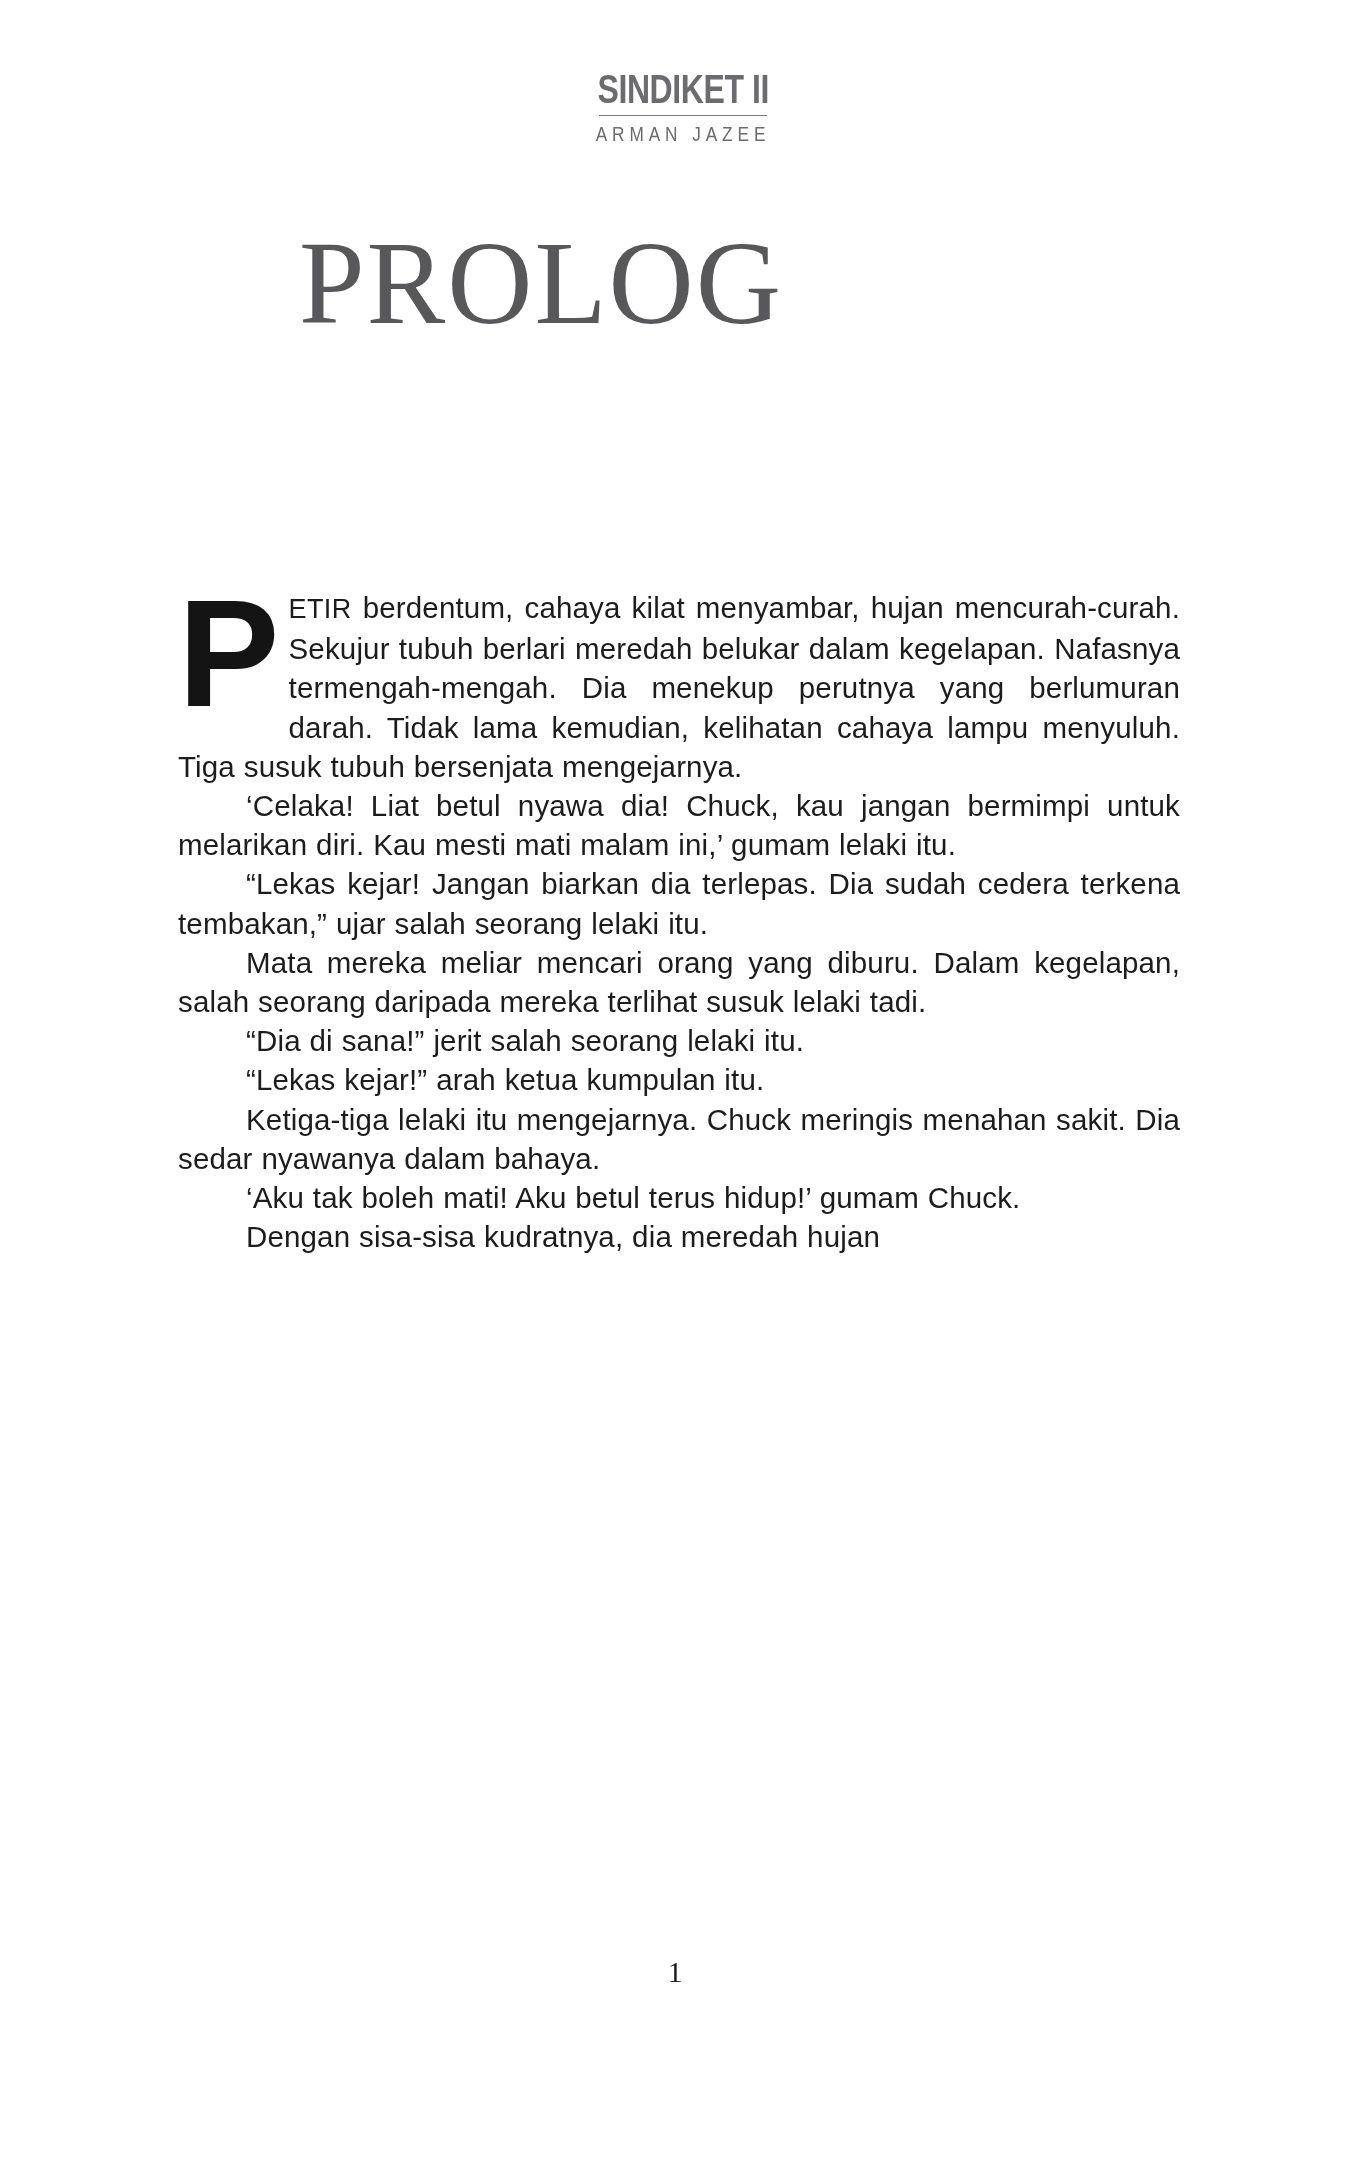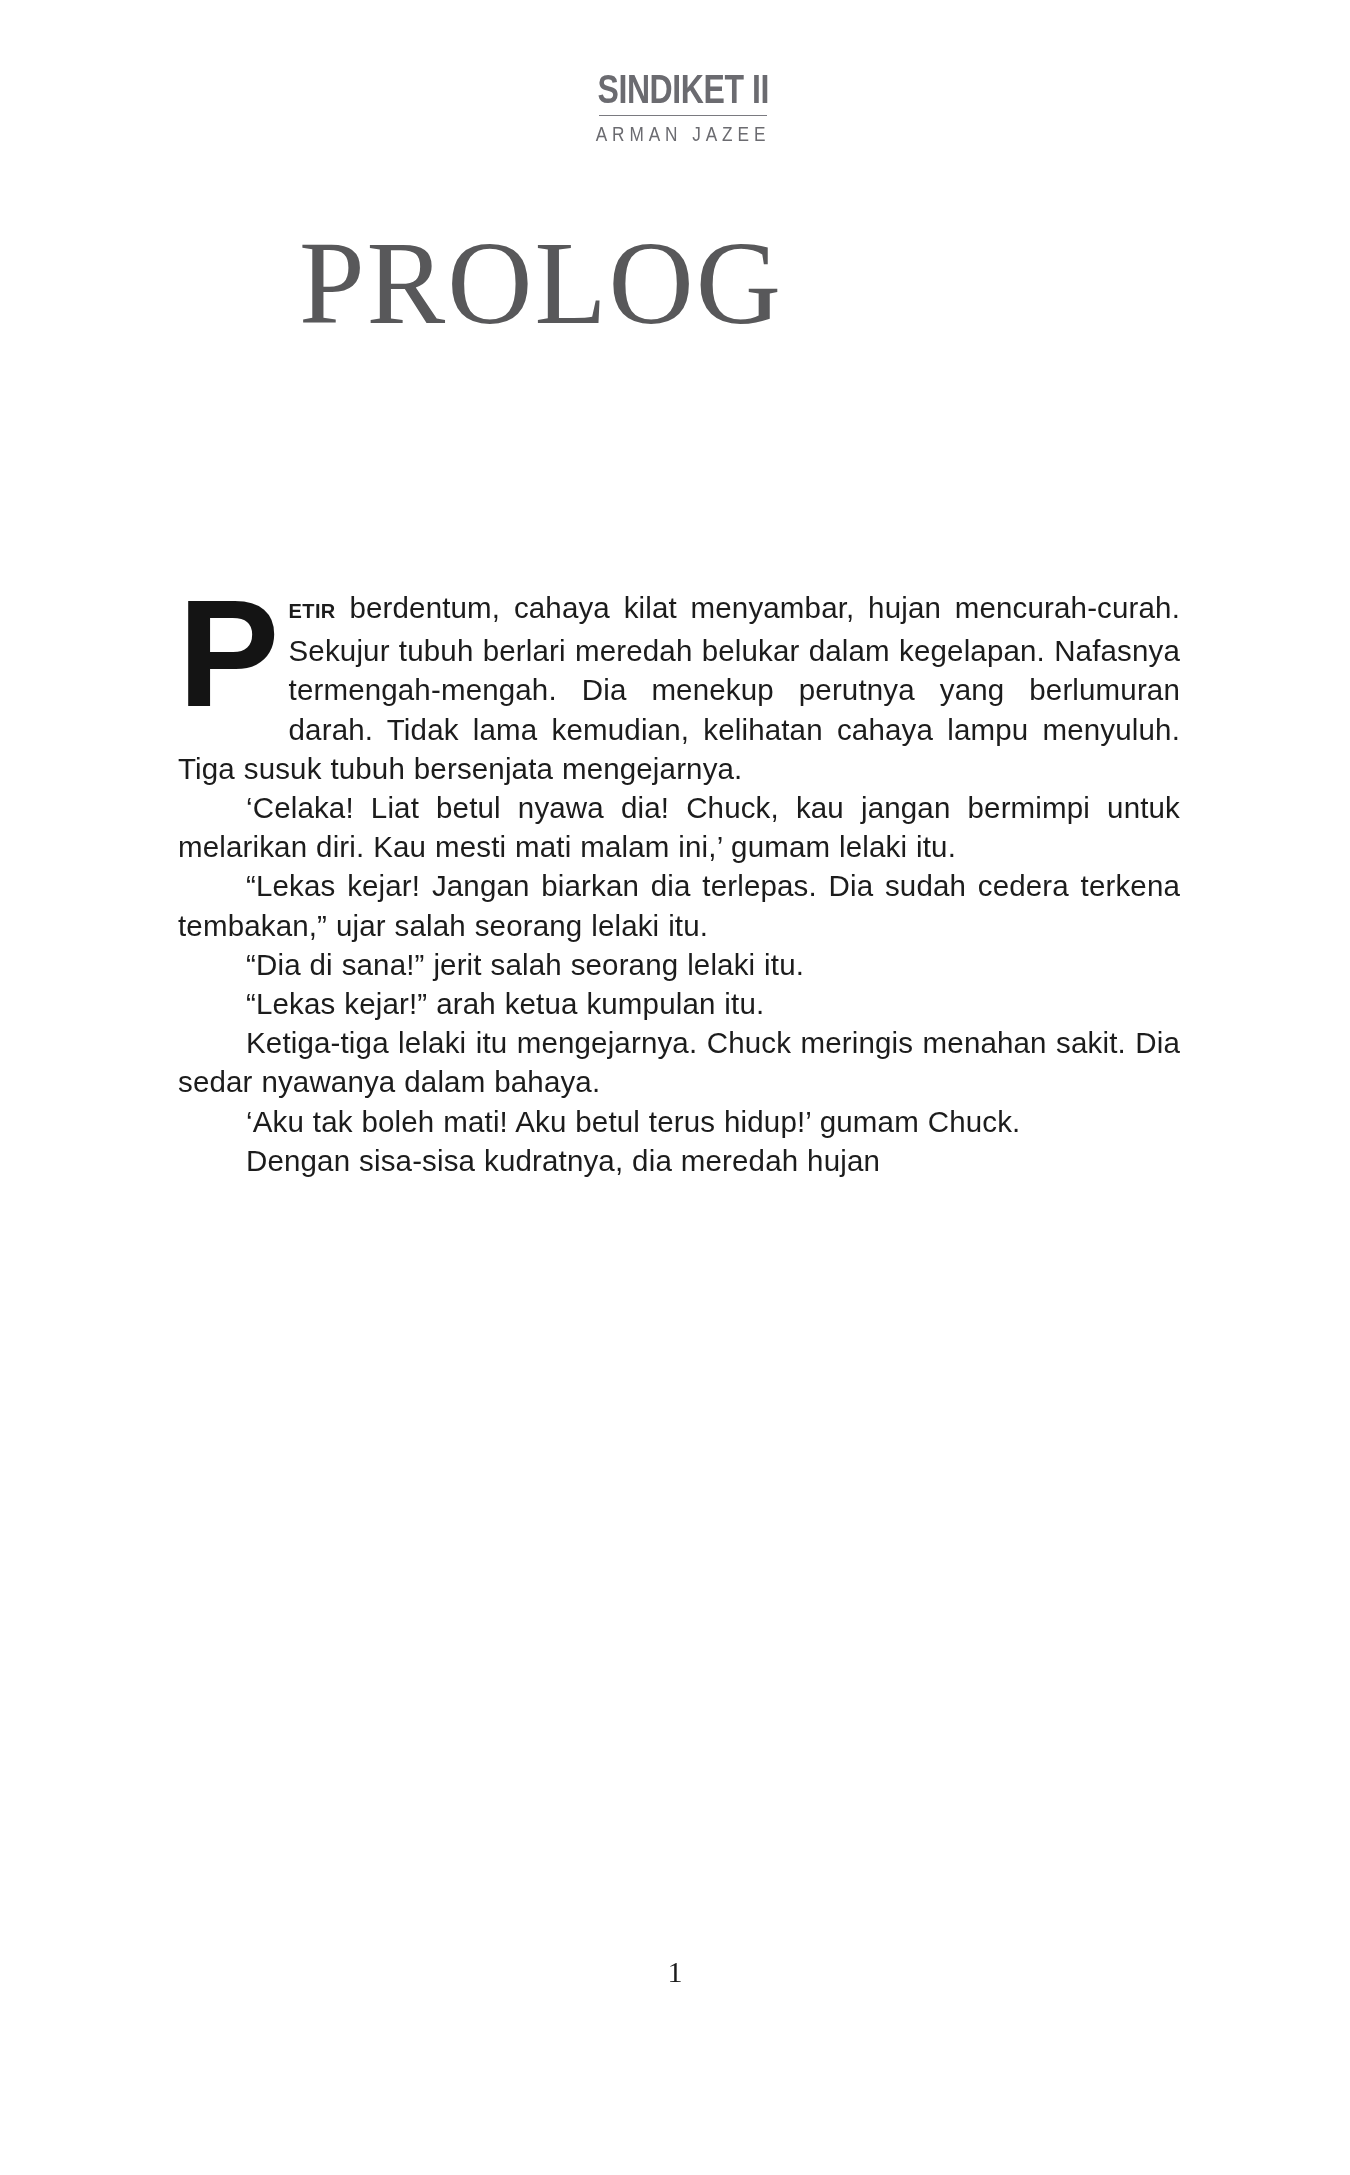--- a/index.html
+++ b/index.html
@@ -97,22 +97,22 @@
     float: left;
     font-family: "Liberation Sans", sans-serif;
     font-weight: 700;
     font-size: 152px;
     line-height: 118px;
     color: #141414;
     margin: 6px 9px 0 0;
     padding: 0;
   }
   .lead-caps {
-    font-weight: 700;
-    font-size: 20px;
+    font-weight: 400;
+    font-size: 27px;
     letter-spacing: 0.4px;
   }
   p.lead { text-indent: 0; }
 
   
   .folio {
     position: absolute;
     top: 1955px;
     left: 0;
     width: 1350px;
@@ -135,20 +135,21 @@
   </div>
 
   <div class="chapter-title">PROLOG</div>
 
   <div class="body-block">
 
     <p class="lead"><span class="dropcap">P</span><span class="lead-caps">ETIR</span><span> berdentum, cahaya kilat menyambar, hujan mencurah-curah. Sekujur tubuh berlari meredah belukar dalam kegelapan. Nafasnya termengah-mengah. Dia menekup perutnya yang berlumuran darah. Tidak lama kemudian, kelihatan cahaya lampu menyuluh. Tiga susuk tubuh bersenjata mengejarnya.</span></p>
 
     <p>‘Celaka! Liat betul nyawa dia! Chuck, kau jangan bermimpi untuk melarikan diri. Kau mesti mati malam ini,’ gumam lelaki itu.</p>
     <p>“Lekas kejar! Jangan biarkan dia terlepas. Dia sudah cedera terkena tembakan,” ujar salah seorang lelaki itu.</p>
+    <p>Mata mereka meliar mencari orang yang diburu. Dalam kegelapan, salah seorang daripada mereka terlihat susuk lelaki tadi.</p>
     <p>“Dia di sana!” jerit salah seorang lelaki itu.</p>
     <p>“Lekas kejar!” arah ketua kumpulan itu.</p>
     <p>Ketiga-tiga lelaki itu mengejarnya. Chuck meringis menahan sakit. Dia sedar nyawanya dalam bahaya.</p>
     <p>‘Aku tak boleh mati! Aku betul terus hidup!’ gumam Chuck.</p>
     <p>Dengan sisa-sisa kudratnya, dia meredah hujan</p>
 
   </div>
 
   <div class="folio">1</div>
 

